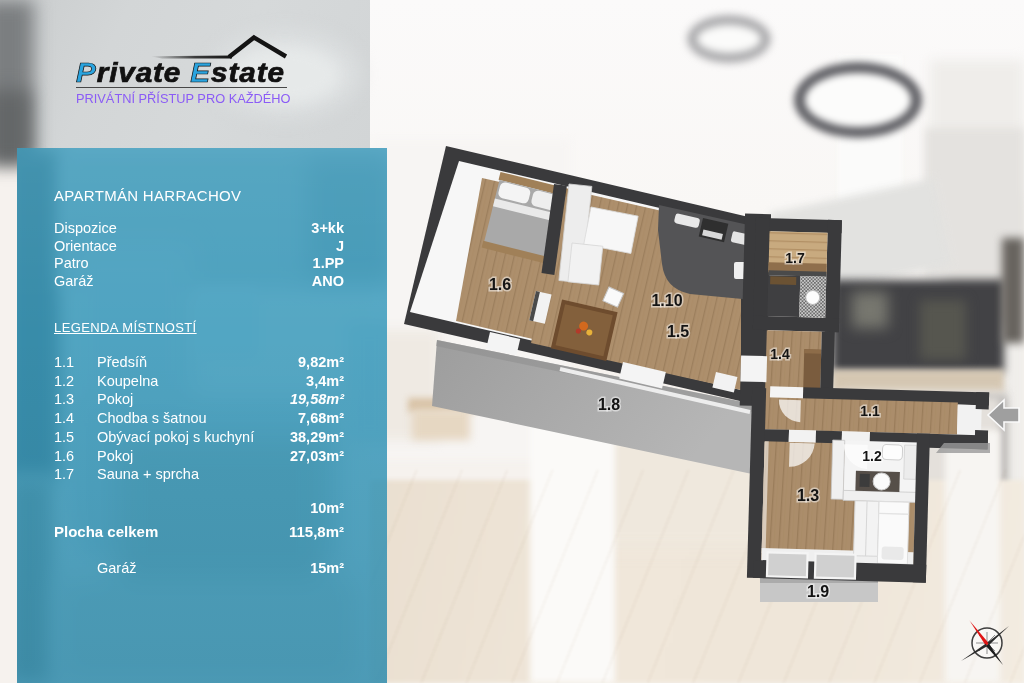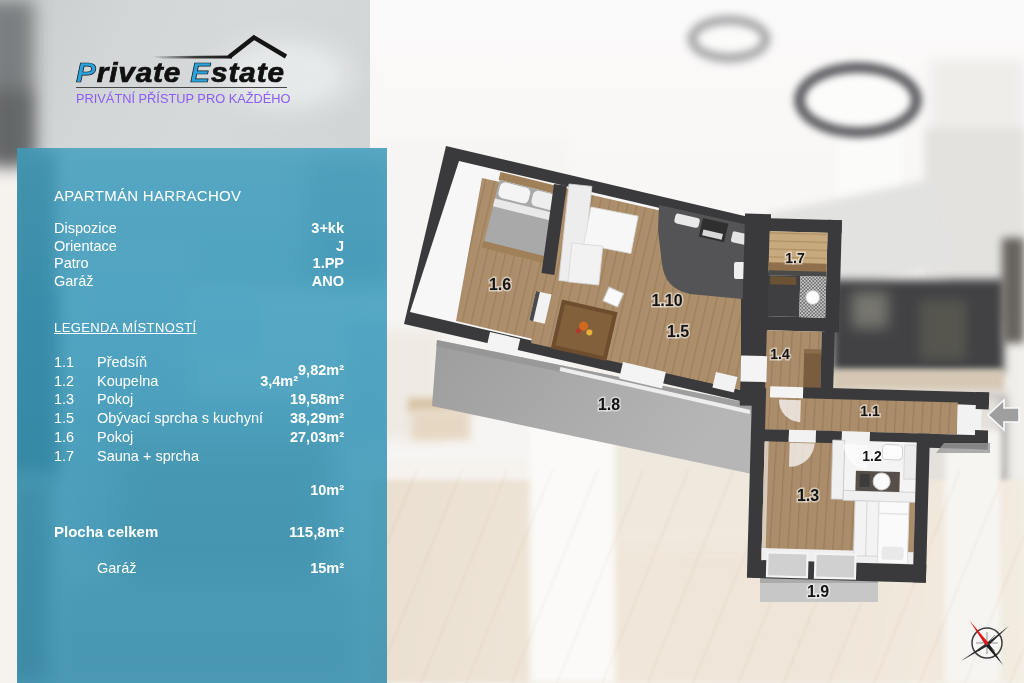--- a/index.html
+++ b/index.html
@@ -89,24 +89,25 @@
     <div class="abs" style="left:37px;top:72px;width:290px;font-size:14.5px;line-height:17.5px;">
       <div><span>Dispozice</span><span style="float:right;font-weight:bold;">3+kk</span></div>
       <div><span>Orientace</span><span style="float:right;font-weight:bold;">J</span></div>
       <div><span>Patro</span><span style="float:right;font-weight:bold;">1.PP</span></div>
       <div><span>Garáž</span><span style="float:right;font-weight:bold;">ANO</span></div>
     </div>
 
     <div class="abs" style="left:37px;top:172px;font-size:13px;letter-spacing:0.4px;text-decoration:underline;">LEGENDA MÍSTNOSTÍ</div>
 
     <div class="abs" style="left:37px;top:205px;width:290px;font-size:14.5px;line-height:18.7px;">
-      <div><span style="display:inline-block;width:43px;">1.1</span><span>Předsíň</span><span style="float:right;font-weight:bold;margin-top:8px;">9,82m²</span></div>
+      <div><span style="display:inline-block;width:43px;">1.1</span><span>Předsíň</span><span style="float:right;font-weight:bold;">9,82m²</span></div>
       <div><span style="display:inline-block;width:43px;">1.2</span><span>Koupelna</span><span style="float:right;font-weight:bold;text-align:center;">3,4m²</span></div>
-      <div><span style="display:inline-block;width:43px;">1.3</span><span>Pokoj</span><span style="float:right;font-weight:bold;">19,58m²</span></div>
-      <div><span style="display:inline-block;width:43px;">1.5</span><span>Obývací sprcha s kuchyní</span><span style="float:right;font-weight:bold;">38,29m²</span></div>
+      <div><span style="display:inline-block;width:43px;">1.3</span><span>Pokoj</span><span style="float:right;font-weight:bold;font-style:italic;">19,58m²</span></div>
+      <div><span style="display:inline-block;width:43px;">1.4</span><span>Chodba s šatnou</span><span style="float:right;font-weight:bold;">7,68m²</span></div>
+      <div><span style="display:inline-block;width:43px;">1.5</span><span>Obývací pokoj s kuchyní</span><span style="float:right;font-weight:bold;">38,29m²</span></div>
       <div><span style="display:inline-block;width:43px;">1.6</span><span>Pokoj</span><span style="float:right;font-weight:bold;">27,03m²</span></div>
       <div><span style="display:inline-block;width:43px;">1.7</span><span>Sauna + sprcha</span><span style="float:right;font-weight:bold;margin-top:34px;">10m²</span></div>
     </div>
 
     <div class="abs" style="left:37px;top:375px;width:290px;font-size:15px;font-weight:bold;">
       <span>Plocha celkem</span><span style="float:right;">115,8m²</span>
     </div>
 
     <div class="abs" style="left:37px;top:411px;width:290px;font-size:14.5px;line-height:18.7px;">
       <div><span style="display:inline-block;width:43px;"></span><span>Garáž</span><span style="float:right;font-weight:bold;">15m²</span></div>

